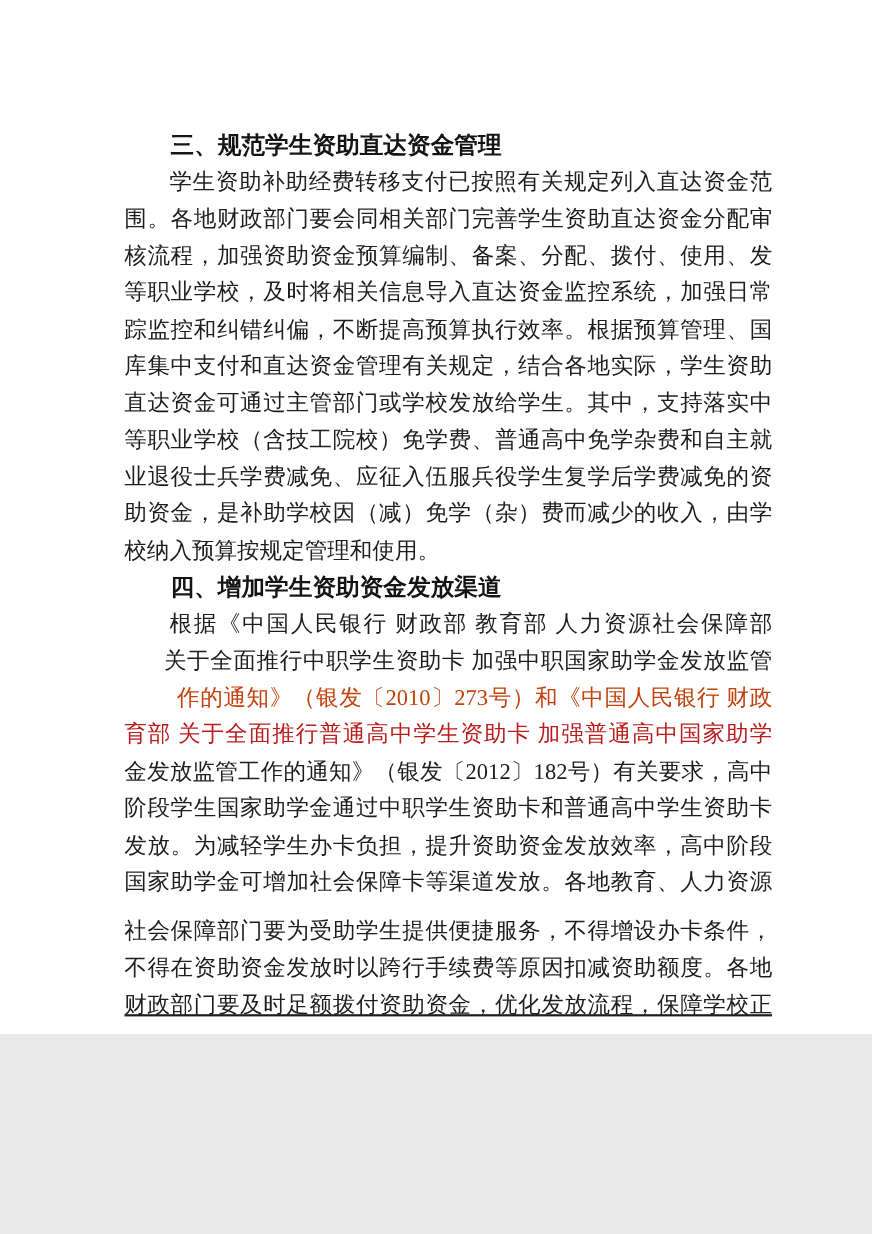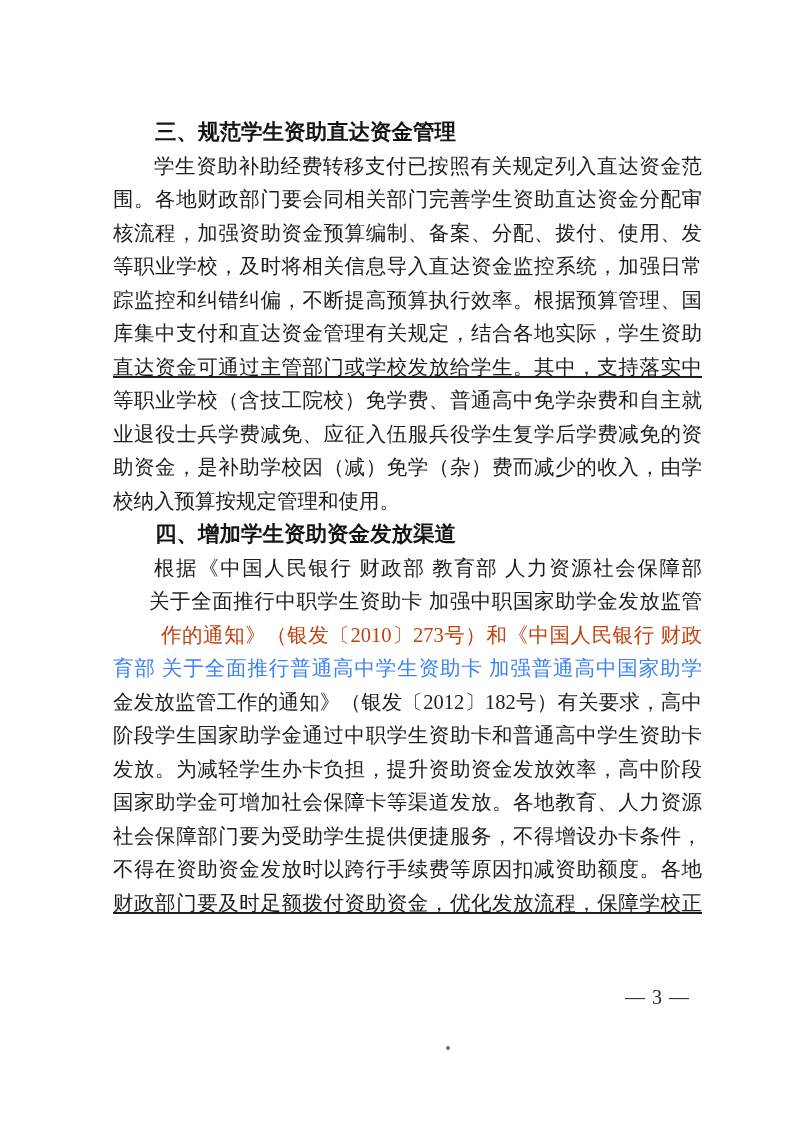--- a/index.html
+++ b/index.html
@@ -1,20 +1,20 @@
 <!DOCTYPE html>
 <html><head>
 <meta charset="utf-8">
 <style>
   * { margin: 0; padding: 0; box-sizing: border-box; }
   html, body { background: #e9e9e9; }
   .sheet {
     position: relative;
     width: 793px;
-    height: 1122px;
+    height: 940px;
     margin: 0 auto;
     background: #ffffff;
     overflow: hidden;
   }
   .textblock {
     position: absolute;
     left: 113px;
     top: 116px;
     width: 589px;
   }
@@ -66,36 +66,36 @@
 <div class="sheet" style="background: rgb(255, 255, 255);">
   <main class="textblock">
 
     <h2 class="line heading">三、规范学生资助直达资金管理</h2>
     <div class="line just first" style="color: rgb(29, 29, 29);">学生资助补助经费转移支付已按照有关规定列入直达资金范</div>
     <div class="line just" style="color: rgb(29, 29, 29);">围。各地财政部门要会同相关部门完善学生资助直达资金分配审</div>
     <div class="line just" style="color: rgb(29, 29, 29);">核流程，加强资助资金预算编制、备案、分配、拨付、使用、发</div>
     <div class="line just" style="color: rgb(29, 29, 29);">等职业学校，及时将相关信息导入直达资金监控系统，加强日常跟</div>
     <div class="line just" style="color: rgb(29, 29, 29);">踪监控和纠错纠偏，不断提高预算执行效率。根据预算管理、国</div>
     <div class="line just" style="color: rgb(29, 29, 29);">库集中支付和直达资金管理有关规定，结合各地实际，学生资助</div>
-    <div class="line just" style="color: rgb(29, 29, 29); text-decoration: underline;">直达资金可通过主管部门或学校发放给学生。其中，支持落实中</div>
+    <div class="line just" style="color: rgb(29, 29, 29);">直达资金可通过主管部门或学校发放给学生。其中，支持落实中</div>
     <div class="line just" style="color: rgb(29, 29, 29);">等职业学校（含技工院校）免学费、普通高中免学杂费和自主就</div>
     <div class="line just" style="color: rgb(29, 29, 29);">业退役士兵学费减免、应征入伍服兵役学生复学后学费减免的资</div>
     <div class="line just" style="color: rgb(29, 29, 29);">助资金，是补助学校因（减）免学（杂）费而减少的收入，由学</div>
     <div class="line" style="color: rgb(29, 29, 29);">校纳入预算按规定管理和使用。</div>
 
     <h2 class="line heading">四、增加学生资助资金发放渠道</h2>
     <div class="line just first" style="color: rgb(29, 29, 29);">根据《中国人民银行 财政部 教育部 人力资源社会保障部</div>
     <div class="line just" style="color: rgb(29, 29, 29); margin-left: 36px;">关于全面推行中职学生资助卡 加强中职国家助学金发放监管工</div>
     <div class="line just" style="color: #c2410c; margin-left: 48px;">作的通知》（银发〔2010〕273号）和《中国人民银行 财政部 教</div>
-    <div class="line just" style="color: #3b82f6;">育部 关于全面推行普通高中学生资助卡 加强普通高中国家助学</div>
+    <div class="line just" style="color: #b91c1c;">育部 关于全面推行普通高中学生资助卡 加强普通高中国家助学</div>
     <div class="line just" style="color: rgb(29, 29, 29);">金发放监管工作的通知》（银发〔2012〕182号）有关要求，高中</div>
     <div class="line just" style="color: rgb(29, 29, 29);">阶段学生国家助学金通过中职学生资助卡和普通高中学生资助卡</div>
     <div class="line just" style="color: rgb(29, 29, 29);">发放。为减轻学生办卡负担，提升资助资金发放效率，高中阶段</div>
     <div class="line just" style="color: rgb(29, 29, 29);">国家助学金可增加社会保障卡等渠道发放。各地教育、人力资源</div>
-    <div class="line just" style="color: rgb(29, 29, 29);">社会保障部门要为受助学生提供便捷服务，不得增设办卡条件，</div>
+    <div class="line just" style="color: rgb(29, 29, 29); margin-top: 11px;">社会保障部门要为受助学生提供便捷服务，不得增设办卡条件，</div>
     <div class="line just" style="color: rgb(29, 29, 29);">不得在资助资金发放时以跨行手续费等原因扣减资助额度。各地</div>
     <div class="line just" style="color: rgb(29, 29, 29); text-decoration: underline;">财政部门要及时足额拨付资助资金，优化发放流程，保障学校正</div>
 
   </main>
 
   <div class="pageno">— 3 —</div>
   <div class="speck"></div>
 </div>
 
 </body></html>

